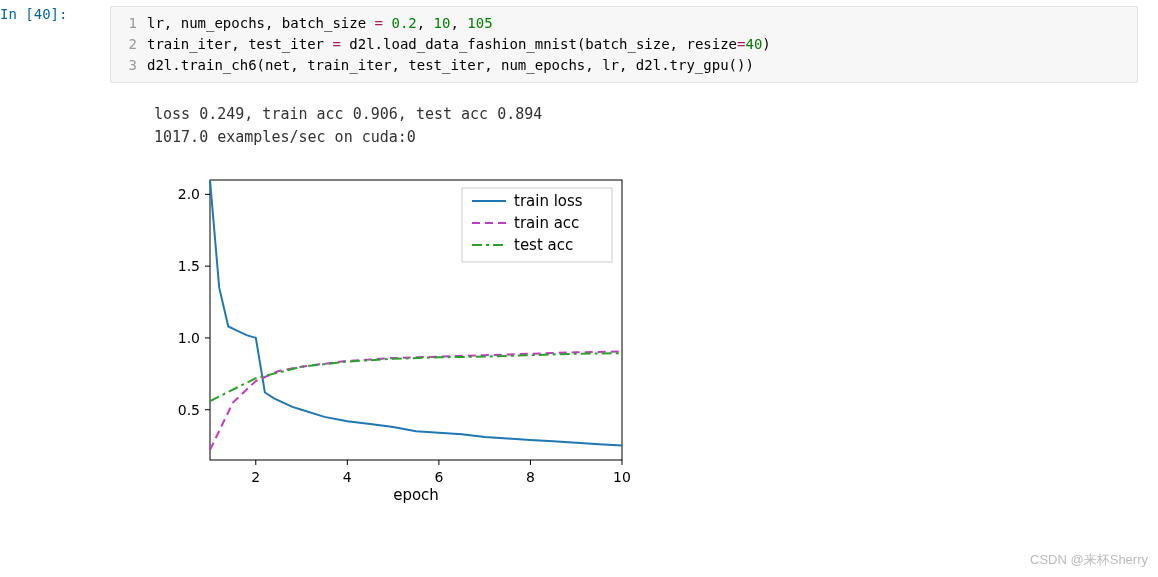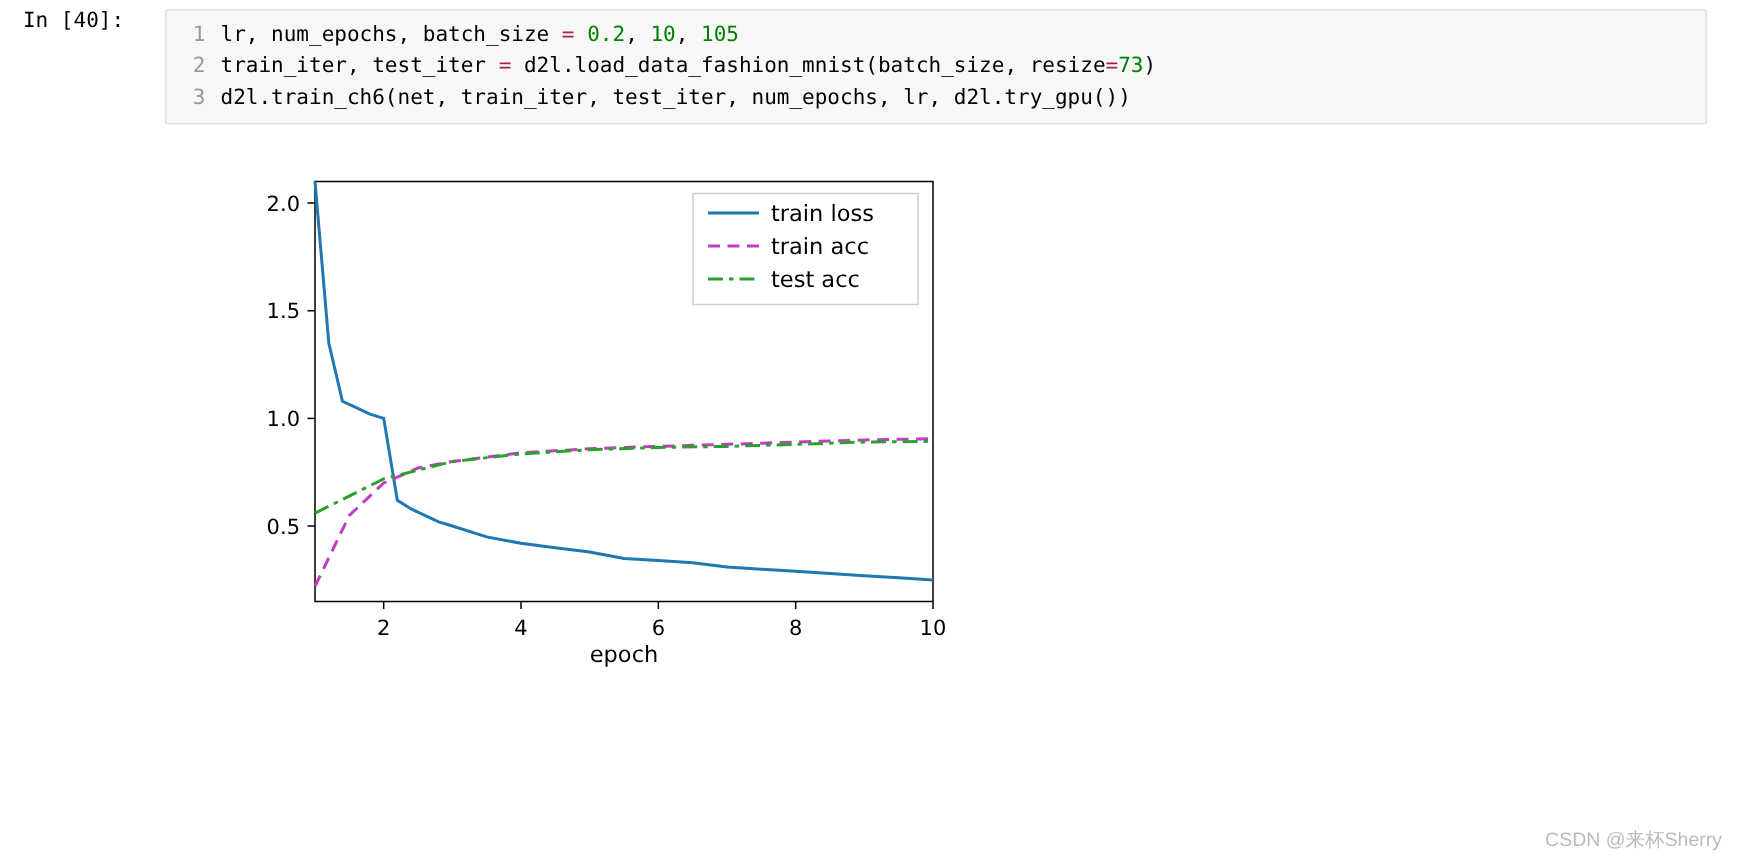--- a/index.html
+++ b/index.html
@@ -1,18 +1,18 @@
 <!DOCTYPE html>
 <html><head>
   <meta charset="utf-8">
   <style>
     * { box-sizing: border-box; margin: 0; padding: 0; }
     body { font-family: "Helvetica Neue", Arial, sans-serif; font-size: 14px; color: #000; background: #fff; width: 1158px; }
     .cell { display: flex; padding: 6px 0; }
-    .prompt { width: 110px; text-align: center; padding-right: 12px; font-family: "Consolas", "Monaco", monospace; font-size: 14px; color: #000000; flex-shrink: 0; }
+    .prompt { width: 110px; text-align: left; padding-right: 12px; font-family: "Consolas", "Monaco", monospace; font-size: 14px; color: #0369a1; flex-shrink: 0; }
     .code-area { flex: 1; background: #f7f7f7; border: 1px solid #e0e0e0; border-radius: 2px; padding: 6px 0; margin-right: 20px; font-family: "Consolas", "Monaco", monospace; font-size: 14px; line-height: 1.5; }
     .code-line { display: flex; white-space: pre; }
     .gutter { width: 36px; text-align: right; padding-right: 10px; color: #999; user-select: none; flex-shrink: 0; }
     .code { flex: 1; }
     .tok-op { color: #a71d5d; }
     .tok-num { color: #008000; }
     .output-area { padding-left: 110px; margin-top: 14px; }
     .output-text { font-family: "SimSun", "Consolas", monospace; font-size: 15px; color: #333; line-height: 1.5; white-space: pre; padding-left: 44px; }
     .chart-wrap { padding-left: 44px; margin-top: 22px; }
     svg { display: block; }
@@ -28,26 +28,28 @@
   </style>
 </head>
 <body>
 
 <div class="cell">
   <div class="prompt">
     <span>In [40]:</span>
   </div>
   <div class="code-area" id="code-area">
       <div class="code-line"><span class="gutter">1</span><span class="code">lr, num_epochs, batch_size <span class="tok-op">=</span> <span class="tok-num">0.2</span>, <span class="tok-num">10</span>, <span class="tok-num">105</span></span></div>
-      <div class="code-line"><span class="gutter">2</span><span class="code">train_iter, test_iter <span class="tok-op">=</span> d2l.load_data_fashion_mnist(batch_size, resize<span class="tok-op">=</span><span class="tok-num">73</span>)</span></div>
+      <div class="code-line"><span class="gutter">2</span><span class="code">train_iter, test_iter <span class="tok-op">=</span> d2l.load_data_fashion_mnist(batch_size, resize<span class="tok-op">=</span><span class="tok-num">40</span>)</span></div>
       <div class="code-line"><span class="gutter">3</span><span class="code">d2l.train_ch6(net, train_iter, test_iter, num_epochs, lr, d2l.try_gpu())</span></div>
     </div>
 </div>
 
 <div class="output-area">
+  <div class="output-text"><span>loss 0.249, train acc 0.906, test acc 0.894</span>
+<span>1017.0 examples/sec on cuda:0</span></div>
 
   <div class="chart-wrap">
     <svg id="chart-svg" width="480" height="340">
         <rect x="56" y="10" width="412" height="280" fill="none" stroke="#000" stroke-width="1"></rect>
         <line x1="101.77777777777777" y1="290" x2="101.77777777777777" y2="295" class="tick-line"></line>
         <text x="101.77777777777777" y="312" text-anchor="middle" class="tick-label">2</text>
         <line x1="193.33333333333331" y1="290" x2="193.33333333333331" y2="295" class="tick-line"></line>
         <text x="193.33333333333331" y="312" text-anchor="middle" class="tick-label">4</text>
         <line x1="284.8888888888889" y1="290" x2="284.8888888888889" y2="295" class="tick-line"></line>
         <text x="284.8888888888889" y="312" text-anchor="middle" class="tick-label">6</text>

